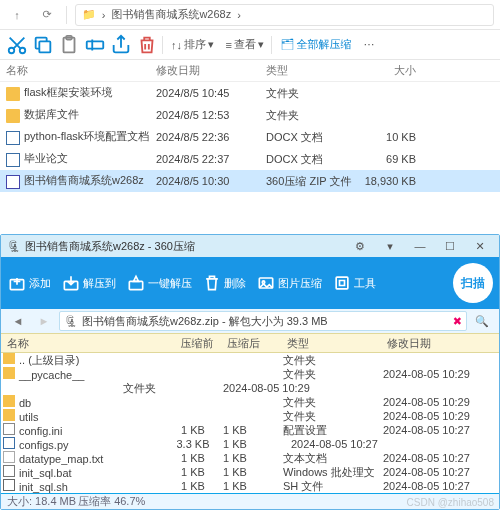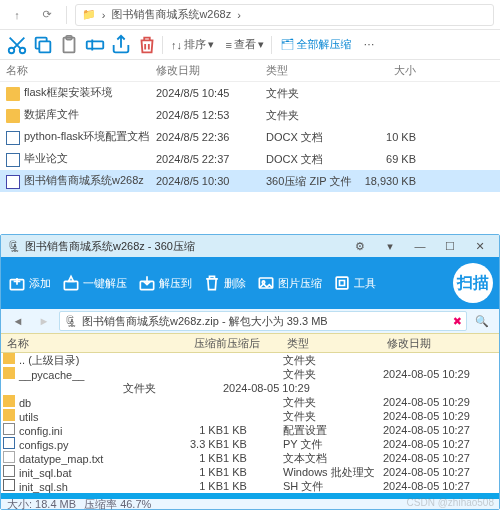--- a/index.html
+++ b/index.html
@@ -22,28 +22,28 @@
 .fld{background:#f6c14b;border-radius:1px}
 .doc{background:#fff;border:1px solid #3a6ea5}
 .zip{background:#fff;border:1px solid #44a;position:relative}
 .archive{position:absolute;left:0;right:0;top:234px;bottom:0;background:#eaf6ff;border:1px solid #62b3e6;border-radius:2px;display:flex;flex-direction:column}
 .arc-title{height:22px;background:#d6edf9;display:flex;align-items:center;padding:0 6px;gap:4px;color:#333}
 .arc-title .spacer{flex:1}
 .win-btn{width:26px;height:18px;display:flex;align-items:center;justify-content:center;color:#555}
 .arc-tool{height:52px;background:#1996e6;display:flex;align-items:center;padding:0 6px;gap:10px;color:#fff;position:relative}
 .arc-btn{display:flex;flex-direction:row;align-items:center;gap:2px;font-size:10px}
 .arc-btn svg{width:20px;height:20px}
-.scan{position:absolute;right:6px;top:6px;width:40px;height:40px;border-radius:50%;background:#fff;color:#1996e6;display:flex;align-items:center;justify-content:center;font-size:16px;font-weight:600}
+.scan{position:absolute;right:6px;top:6px;width:40px;height:40px;border-radius:50%;background:#fff;color:#1996e6;display:flex;align-items:center;justify-content:center;font-size:12px;font-weight:600}
 .arc-path{height:24px;display:flex;align-items:center;gap:4px;padding:0 6px;background:#eaf6ff}
 .arc-path-box{flex:1;height:20px;background:#fff;border:1px solid #bcdff2;border-radius:2px;display:flex;align-items:center;padding:0 4px;gap:4px;color:#444;font-size:10.5px}
 .arc-head{height:20px;display:flex;align-items:center;padding:0 6px;background:#fdf6d8;border-top:1px solid #e0d89a;border-bottom:1px solid #e0d89a;color:#555}
-.a-name{width:160px}.a-b{width:60px;text-align:right}.a-a{width:60px;text-align:left}.a-type{width:92px}.a-date{flex:1;text-align:left;padding-left:8px}
+.a-name{width:160px}.a-b{width:60px;text-align:center}.a-a{width:60px;text-align:left}.a-type{width:92px}.a-date{flex:1;text-align:left;padding-left:8px}
 .arc-list{flex:1;overflow:hidden;background:#fff}
 .arc-row{height:14px;display:flex;align-items:center;padding:0 2px;color:#444;font-size:10.5px}
-.arc-status{height:16px;background:#eaf6ff;border-top:6px solid #0ea5e9;display:flex;align-items:center;padding:0 6px;gap:8px;color:#667;font-size:10px}
+.arc-status{height:16px;background:#eaf6ff;border-top:1px solid #0ea5e9;display:flex;align-items:center;padding:0 6px;gap:2px;color:#667;font-size:10px}
 .watermark{position:absolute;right:6px;bottom:2px;color:rgba(120,120,120,.35);font-size:10px}
 .fico{width:12px;height:12px;margin-right:4px;display:inline-block}
 .f-fld{background:#f6c14b}
 .f-ini{background:#fff;border:1px solid #888}
 .f-py{background:#fff;border:1px solid #3a6ea5}
 .f-txt{background:#fff;border:1px solid #aaa}
 .f-bat{background:#fff;border:1px solid #777}
 .f-sh{background:#fff;border:1px solid #666}
 </style>
 </head>
@@ -160,30 +160,30 @@
     <div class="arc-btn">
         <svg viewBox="0 0 24 24" fill="none" stroke="#fff" stroke-width="2">
           <rect x="4" y="8" width="16" height="12" rx="1"></rect>
           <path d="M12 6v8M8 10h8"></path>
         </svg>
         <span>添加</span>
       </div>
     <div class="arc-btn">
         <svg viewBox="0 0 24 24" fill="none" stroke="#fff" stroke-width="2">
           <rect x="4" y="10" width="16" height="10" rx="1"></rect>
+          <path d="M12 4v10M8 10l4 4 4-4"></path>
+        </svg>
+        <span>解压到</span>
+      </div>
+    <div class="arc-btn">
+        <svg viewBox="0 0 24 24" fill="none" stroke="#fff" stroke-width="2">
+          <rect x="4" y="10" width="16" height="10" rx="1"></rect>
           <path d="M12 4l-3 6h6z"></path>
         </svg>
         <span>一键解压</span>
-      </div>
-    <div class="arc-btn">
-        <svg viewBox="0 0 24 24" fill="none" stroke="#fff" stroke-width="2">
-          <rect x="4" y="10" width="16" height="10" rx="1"></rect>
-          <path d="M12 4v10M8 10l4 4 4-4"></path>
-        </svg>
-        <span>解压到</span>
       </div>
     <div class="arc-btn">
         <svg viewBox="0 0 24 24" fill="none" stroke="#fff" stroke-width="2">
           <path d="M5 7h14M9 7V4h6v3M7 7l1 13h8l1-13"></path>
         </svg>
         <span>删除</span>
       </div>
     <div class="arc-btn">
         <svg viewBox="0 0 24 24" fill="none" stroke="#fff" stroke-width="2">
           <rect x="4" y="6" width="16" height="12" rx="1"></rect>
@@ -258,21 +258,20 @@
         <div class="a-name"><span class="fico f-ini"></span>config.ini</div>
         <div class="a-b">1 KB</div>
         <div class="a-a">1 KB</div>
         <div class="a-type">配置设置</div>
         <div class="a-date">2024-08-05 10:27</div>
       </div>
       <div class="arc-row">
         <div class="a-name"><span class="fico f-py"></span>configs.py</div>
         <div class="a-b">3.3 KB</div>
         <div class="a-a">1 KB</div>
-        <div class="a-type">PY 文件</div>
         <div class="a-date">2024-08-05 10:27</div>
       </div>
       <div class="arc-row">
         <div class="a-name"><span class="fico f-txt"></span>datatype_map.txt</div>
         <div class="a-b">1 KB</div>
         <div class="a-a">1 KB</div>
         <div class="a-type">文本文档</div>
         <div class="a-date">2024-08-05 10:27</div>
       </div>
       <div class="arc-row">

